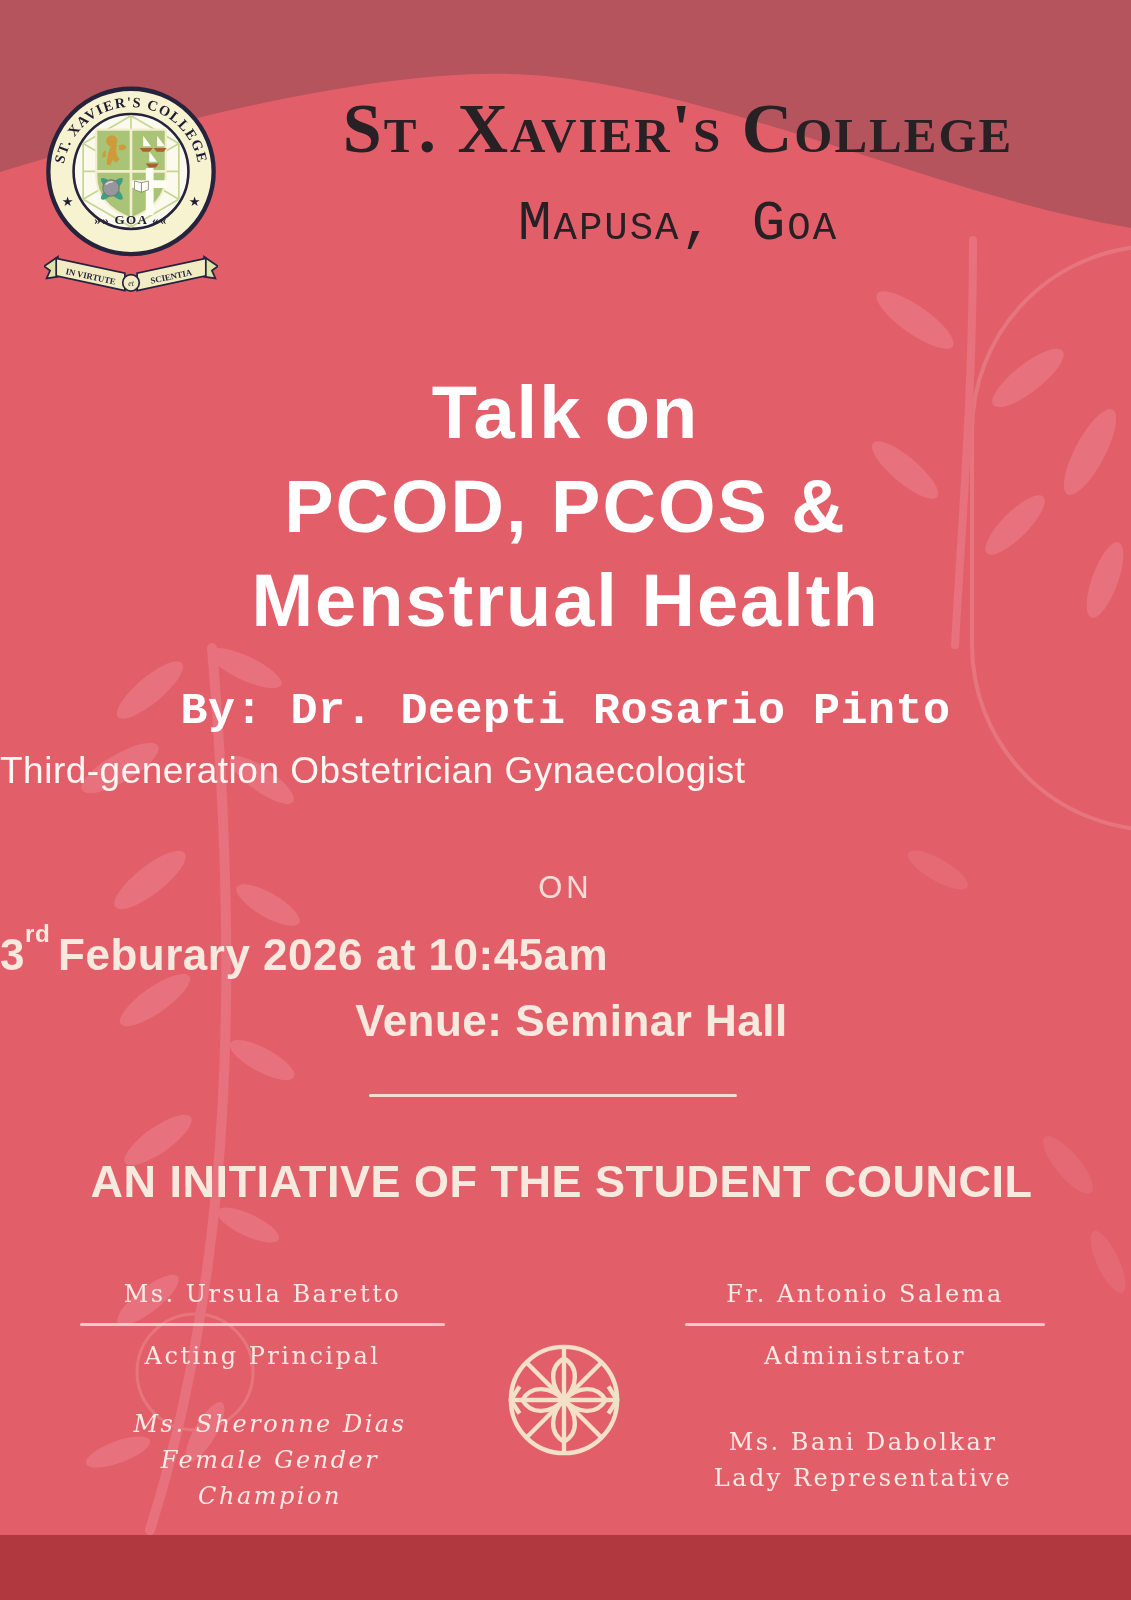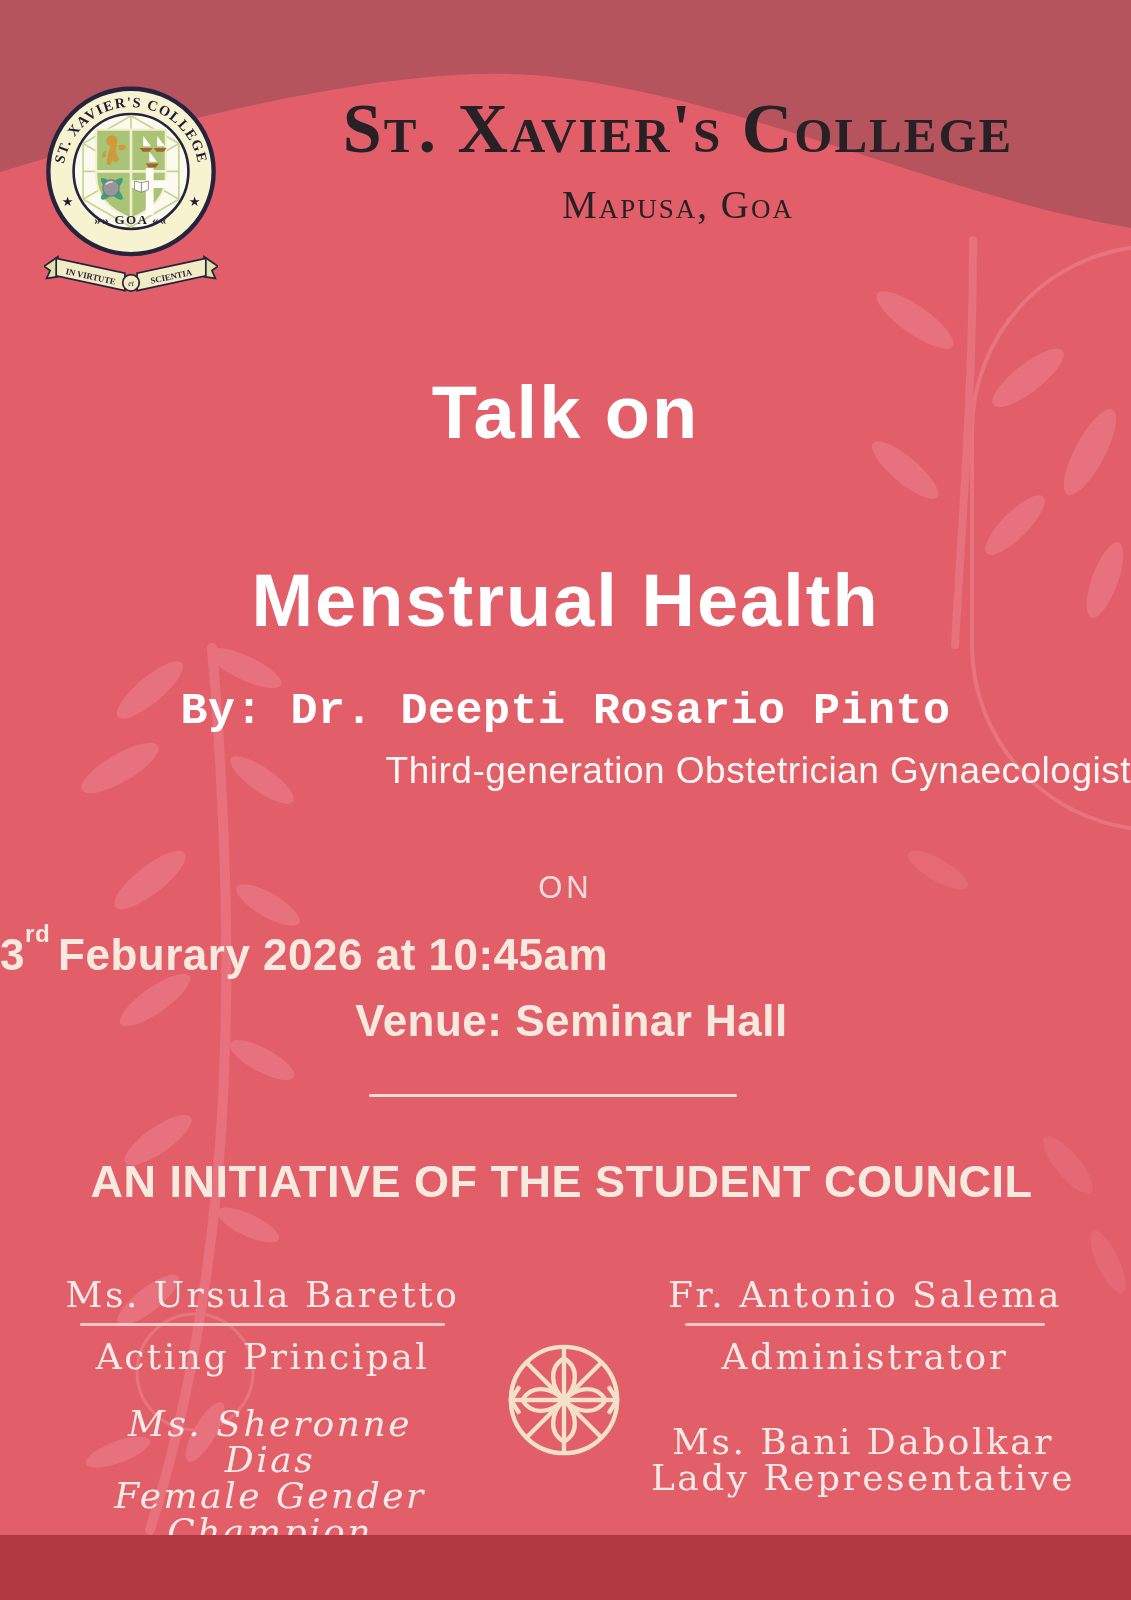--- a/index.html
+++ b/index.html
@@ -15,36 +15,36 @@
 
   
   .seal{position:absolute;left:44px;top:84px;width:174px;height:214px;}
   .college-block{
     position:absolute;left:235px;right:10px;top:92px;
     text-align:center;color:#272025;
     font-family:"Liberation Serif",serif;
     font-variant:small-caps;
   }
   .college-name{font-size:70px;font-weight:700;line-height:1.05;letter-spacing:2px;}
-  .college-loc{font-size:39px;font-weight:400;line-height:1.1;margin-top:18px;letter-spacing:2px;}
+  .college-loc{font-size:56px;font-weight:400;line-height:1.1;margin-top:28px;letter-spacing:2px;font-family:Liberation Mono, monospace;}
 
   
   .title{
     position:absolute;left:0;right:0;top:358px;margin:8px;
     text-align:center;color:#ffffff;
     font-size:74px;font-weight:700;line-height:94px;letter-spacing:2px;
   }
   .by-line{
     position:absolute;left:0;right:0;top:686px;
     text-align:center;color:#ffffff;
     font-size:45px;font-weight:700;letter-spacing:0.5px;font-family:Liberation Mono, monospace;
   }
   .credential{
     position:absolute;left:0;right:0;top:750px;
-    text-align:right;color:#fdf6f3;
+    text-align:left;color:#fdf6f3;
     font-size:37px;font-weight:400;letter-spacing:0.5px;
   }
   .on-label{
     position:absolute;left:0;right:0;top:870px;
     text-align:center;color:#f6e7e0;
     font-size:31px;font-weight:300;letter-spacing:4px;opacity:0.92;
   }
   .date-line{
     position:absolute;left:0;right:0;top:930px;
     color:#f7e9de;
@@ -63,21 +63,21 @@
   }
   .initiative{
     position:absolute;left:0;right:8px;top:1156px;
     text-align:center;color:#f6eade;
     font-size:45px;font-weight:700;letter-spacing:0.5px;
   }
 
   
   .person{position:absolute;text-align:center;color:#fbe9e5;
     font-family:"DejaVu Serif","Liberation Serif",serif;
-    font-size:36px;line-height:37px;letter-spacing:2.5px;}
+    font-size:24px;line-height:37px;letter-spacing:2.5px;}
   .person .p-underline{height:3px;background:rgba(247,228,222,0.8);margin:10px auto 12px auto;border-radius:2px;}
   .person-0{left:30px;top:1276px;width:465px;}
   .person-0 .p-underline{width:365px;}
   .person-1{left:630px;top:1276px;width:470px;}
   .person-1 .p-underline{width:360px;}
   .person-2{left:85px;top:1406px;width:370px;line-height:36px;font-style:italic;}
   .person-3{left:628px;top:1424px;width:470px;line-height:36px;}
 
   .ornament{position:absolute;left:506px;top:1342px;width:116px;height:116px;}
 
@@ -203,21 +203,21 @@
     <text x="173" y="140" text-anchor="middle" font-size="15" fill="#1e1b33" font-family="DejaVu Sans, sans-serif">★</text>
   </svg>
 
   <div class="college-block">
     <div class="college-name">St. Xavier's College</div>
     <div class="college-loc">Mapusa, Goa</div>
   </div>
 
   <h1 class="title">
     <span>Talk on</span><br>
-    <br>
+    <span>PCOD, PCOS &amp;</span><br>
     <span>Menstrual Health</span>
   </h1>
 
   <div class="by-line">By: Dr. Deepti Rosario Pinto</div>
   <div class="credential">Third-generation Obstetrician Gynaecologist</div>
 
   <div class="on-label">ON</div>
   <div class="date-line">
     <span>3</span><sup>rd</sup><span class="date-rest">Feburary 2026 at 10:45am</span>
   </div>

